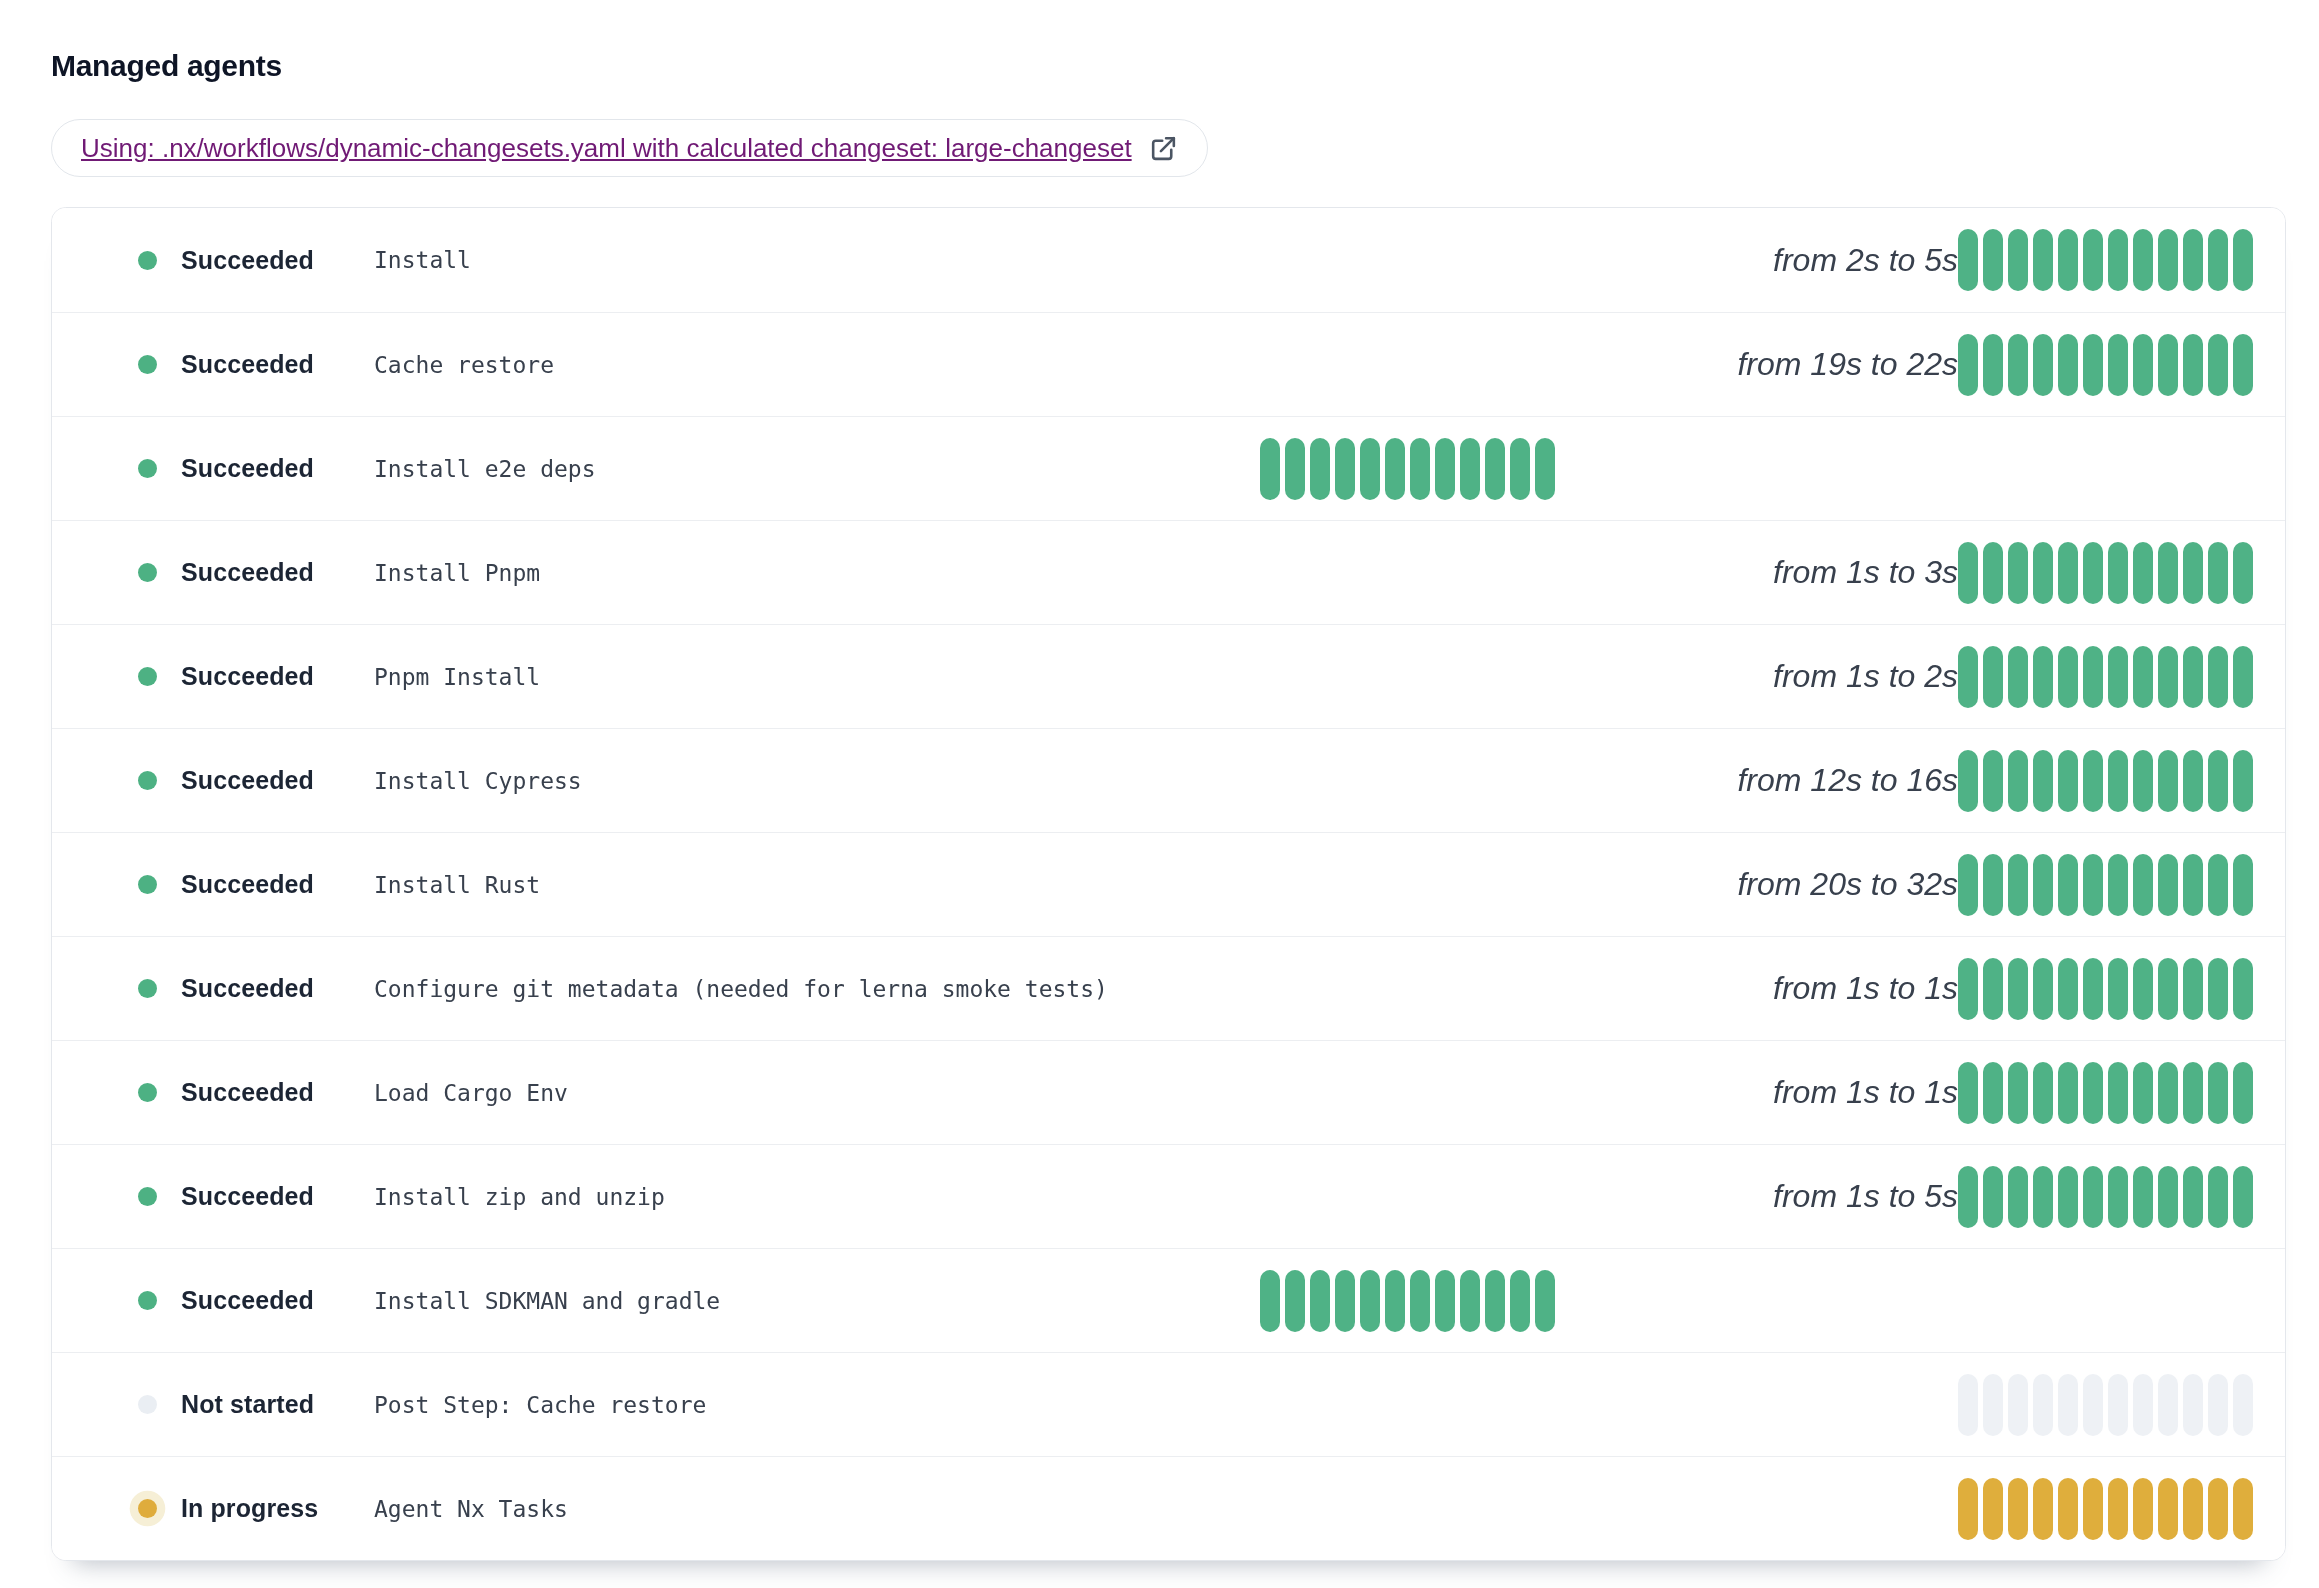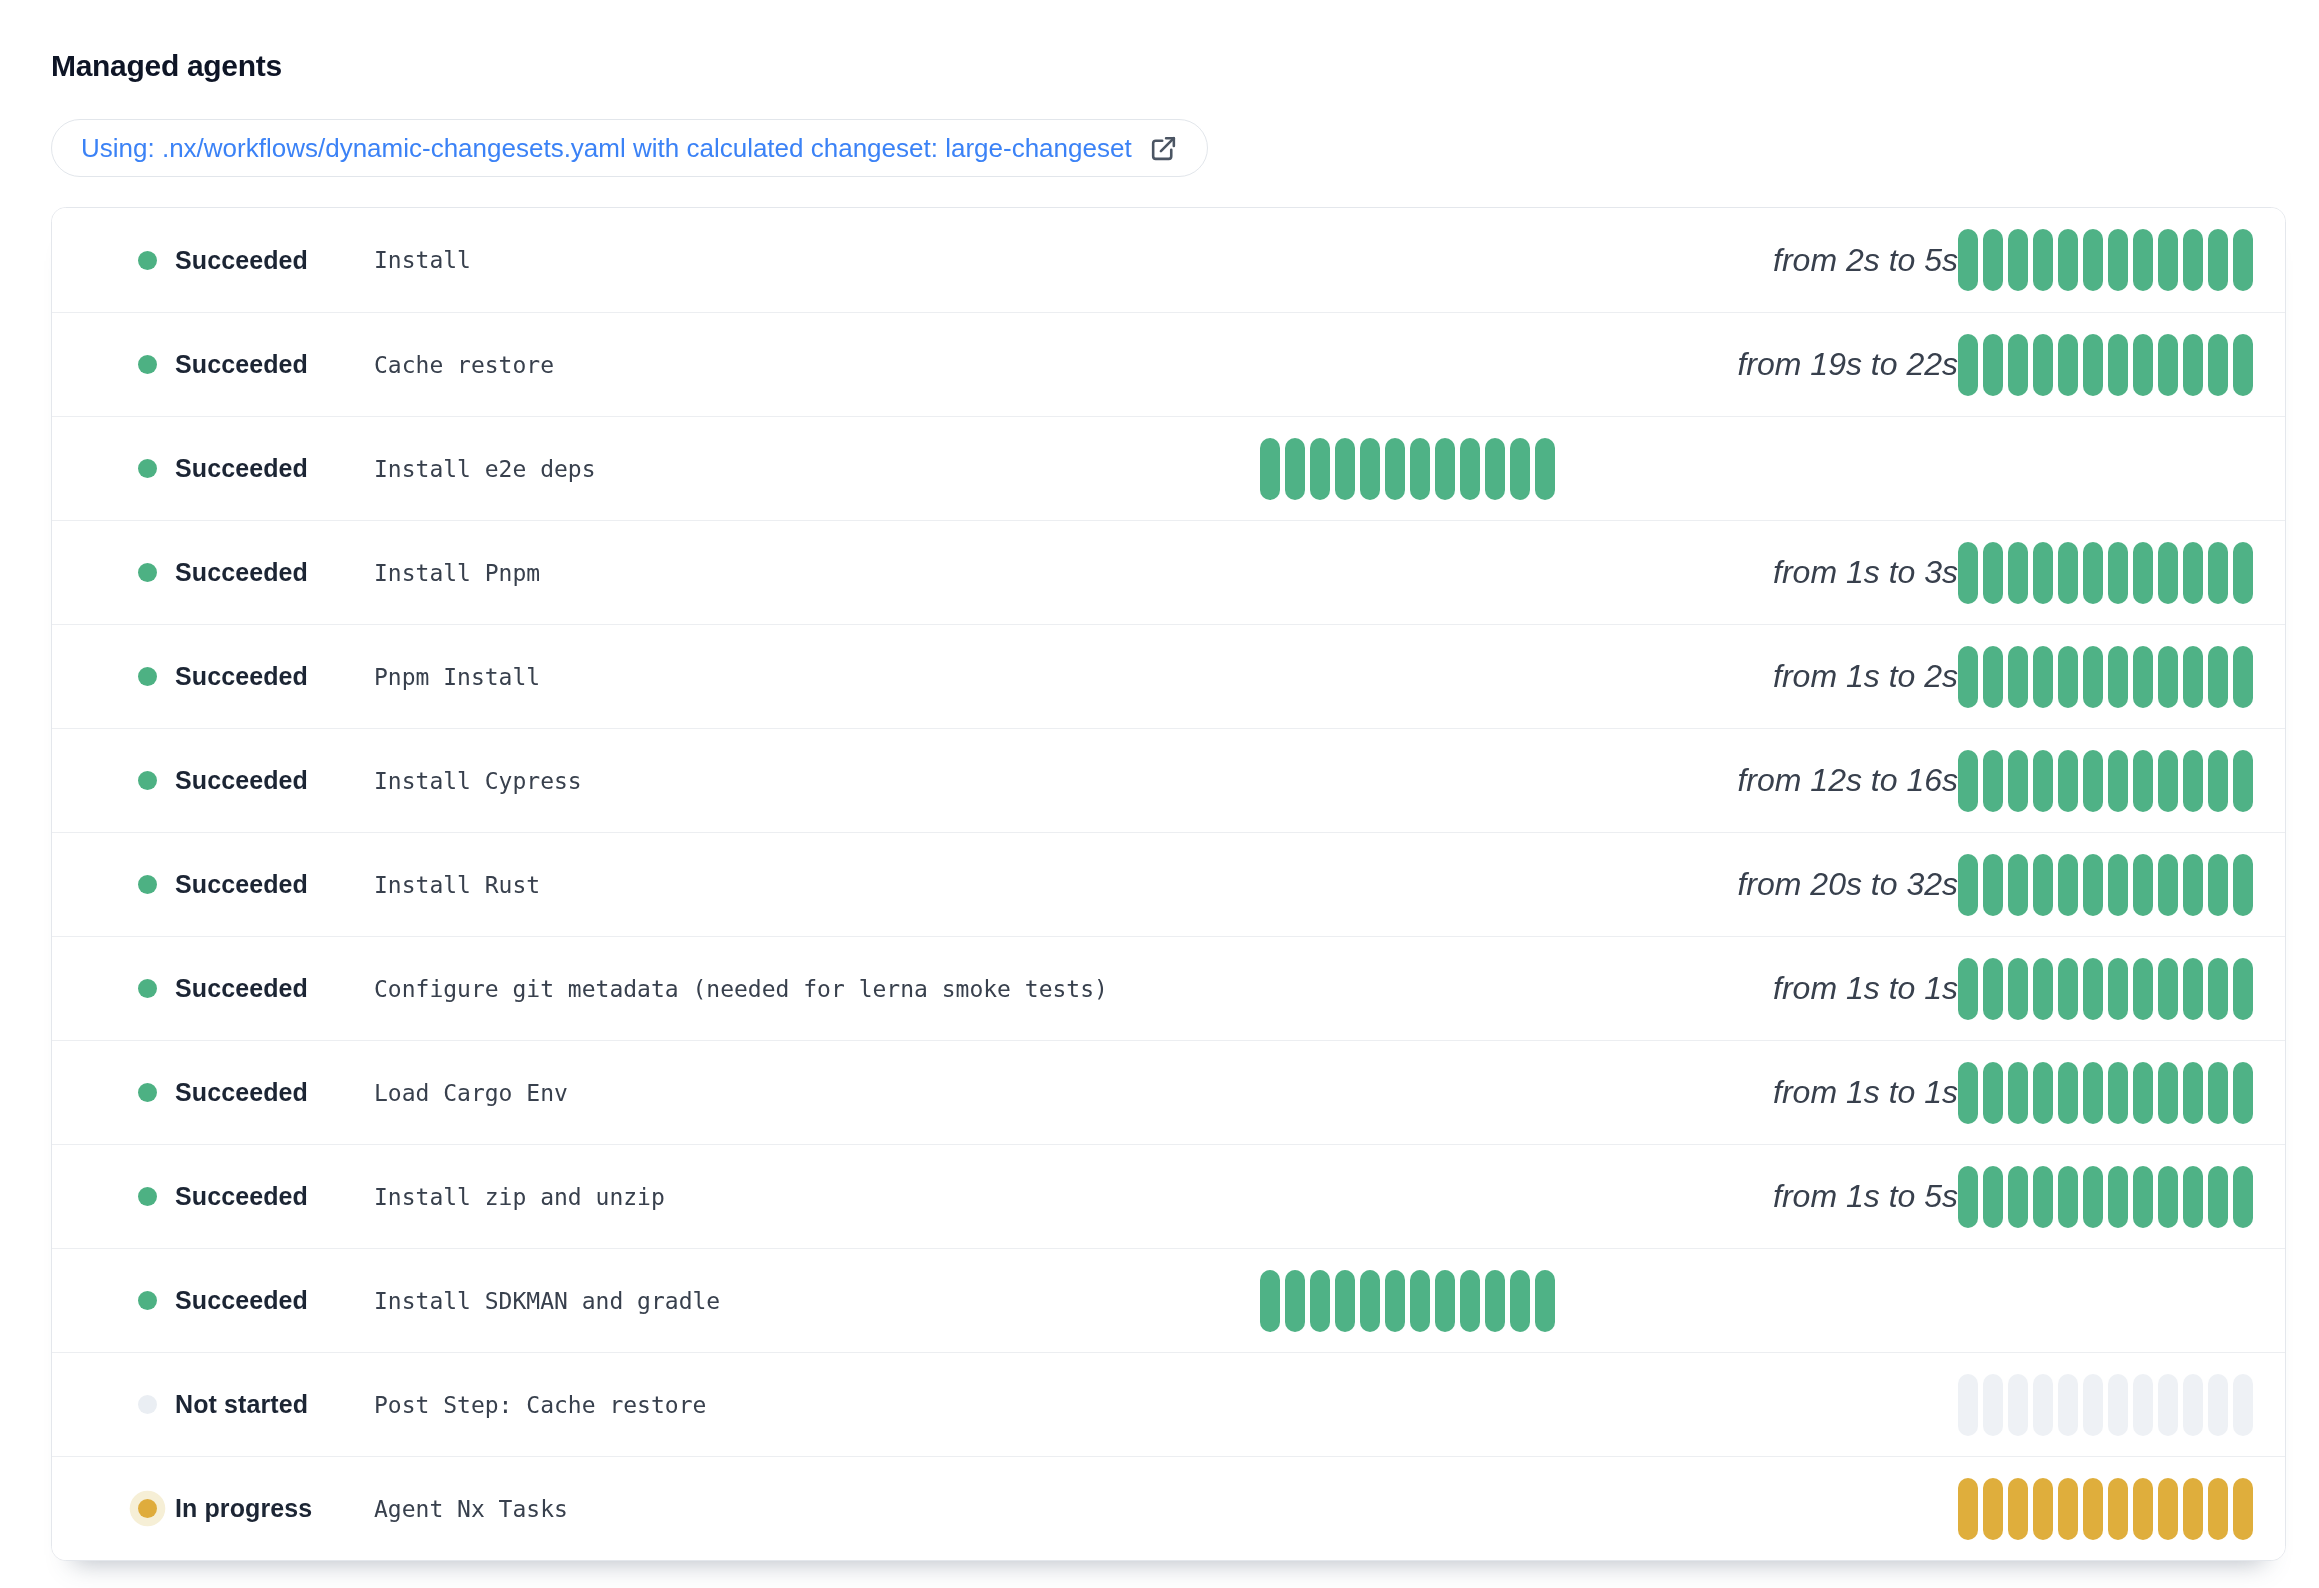--- a/index.html
+++ b/index.html
@@ -26,22 +26,23 @@
     gap: 16.5px;
     height: 58px;
     padding: 0 27.5px 0 29px;
     border: 1.8px solid #e2e6eb;
     border-radius: 9182px;
     background: #ffffff;
     cursor: pointer;
   }
   .banner-pill span.banner-text {
     font-size: 26px;
-    color: #3b82f6;
+    color: #701a75;
     line-height: 1;
+    text-decoration: underline;
   }
   .banner-pill svg { display: block; }
 
   .agents-card {
     margin-top: 30px;
     width: 2235px;
     border: 1.8px solid #e4e7ec;
     border-radius: 14.7px;
     background: #ffffff;
     overflow: hidden;
@@ -55,21 +56,21 @@
     border-top: 1.8px solid #eceef1;
     background: #ffffff;
   }
   .agent-row:first-child { border-top: none; }
 
   .cell-status {
     flex: none;
     width: 322px;
     display: flex;
     align-items: center;
-    gap: 18px;
+    gap: 24px;
     padding-left: 86px;
   }
   .status-dot {
     flex: none;
     width: 19px; height: 19px;
     border-radius: 50%;
   }
   .agent-row.succeeded  .status-dot { background: #4db183; }
   .agent-row.in_progress .status-dot { background: #dfac3c; box-shadow: 0 0 0 8.3px #f6efd6; }
   .agent-row.not_started .status-dot { background: #eaeef3; }

